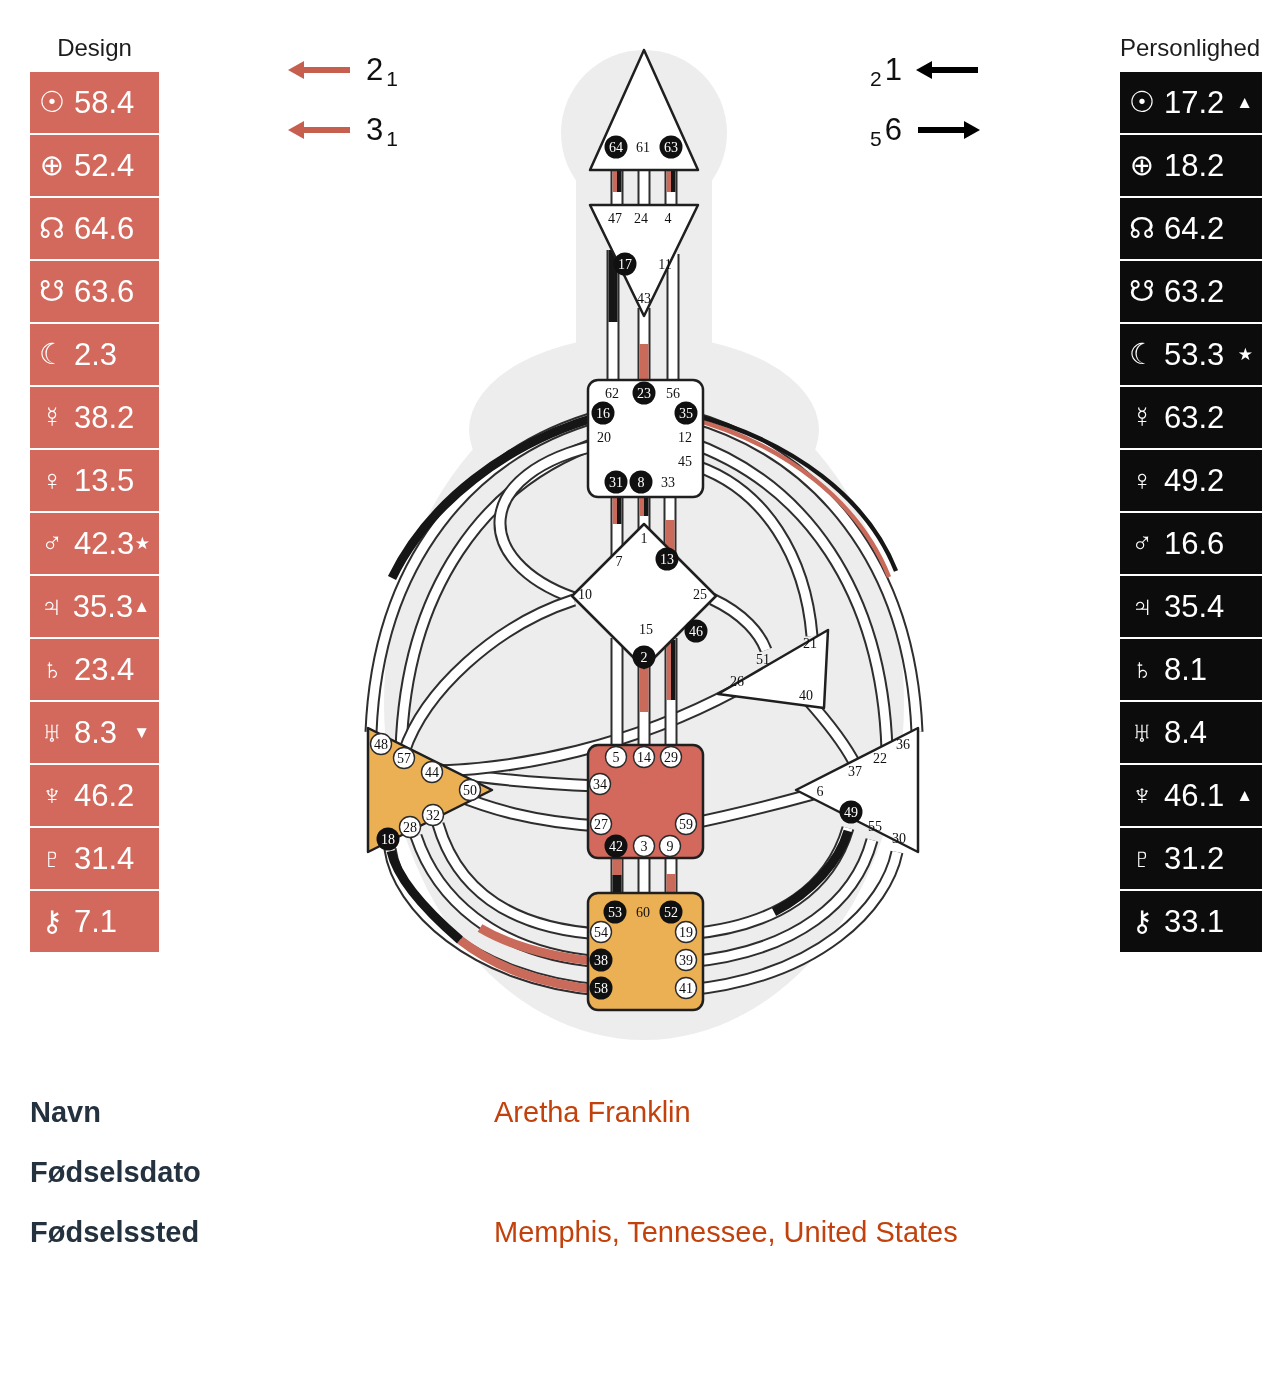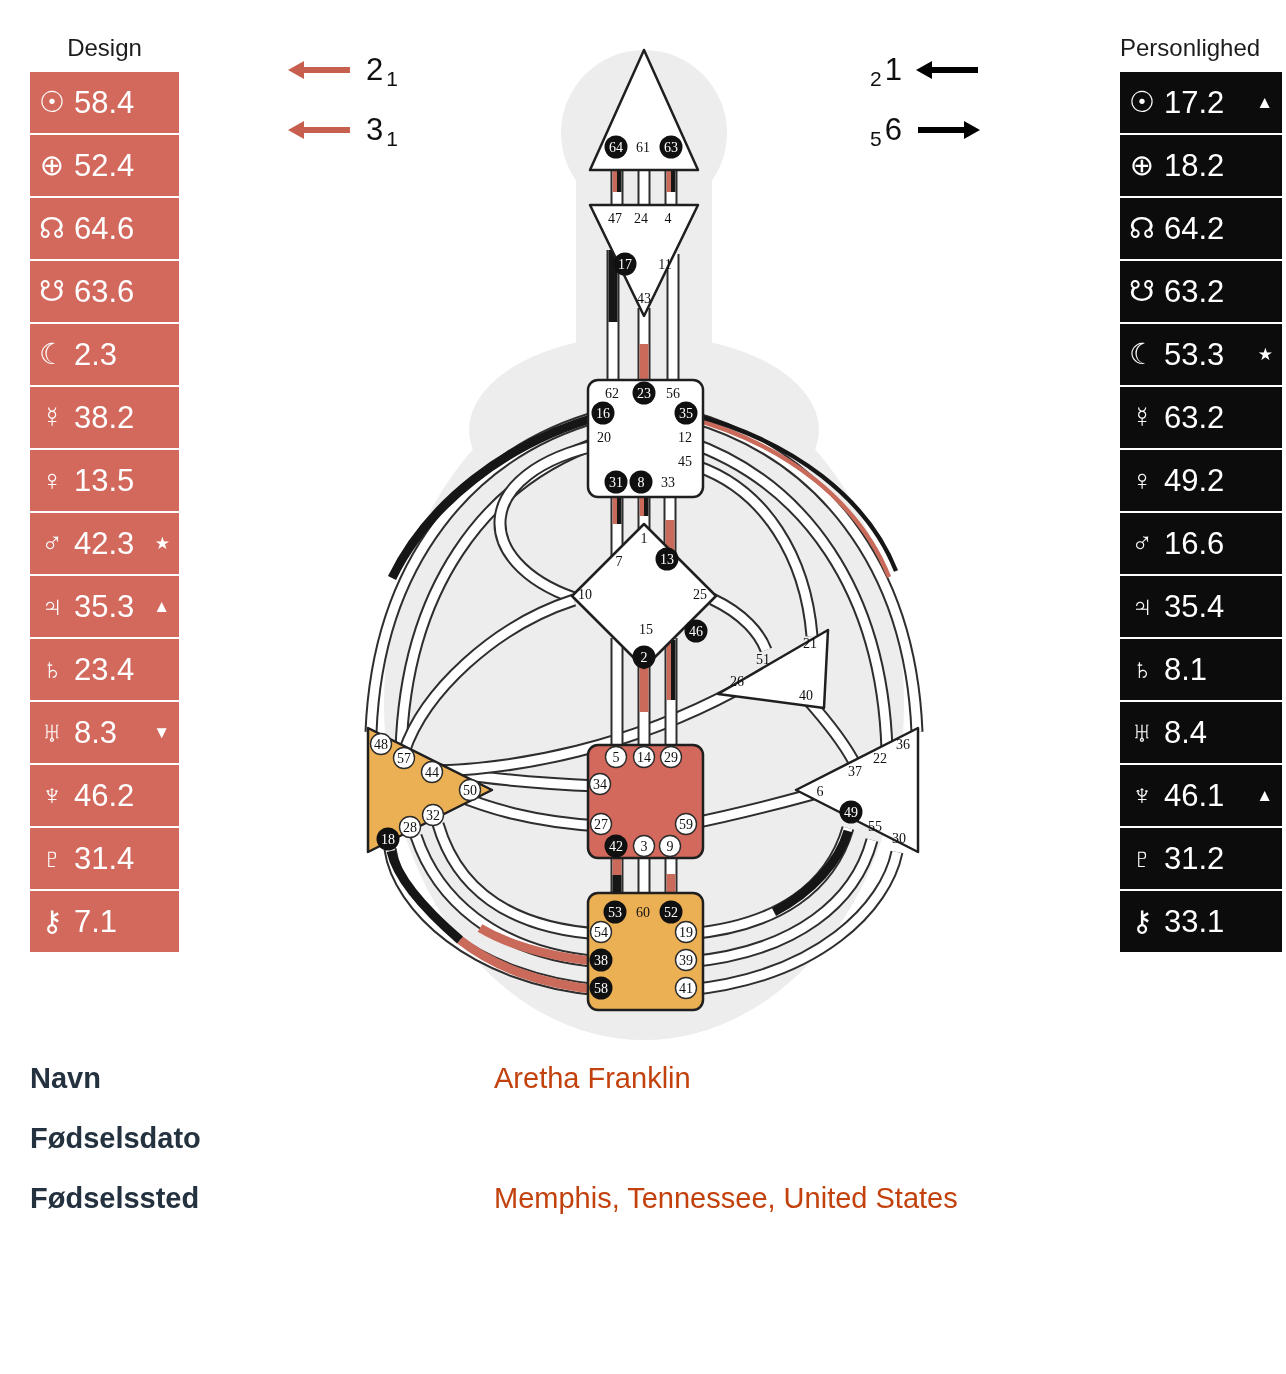--- a/index.html
+++ b/index.html
@@ -2,43 +2,43 @@
 <html><head>
 <meta charset="utf-8">
 <style>
   html,body{margin:0;padding:0;background:#fff;}
   body{width:1286px;font-family:"Liberation Sans",sans-serif;color:#222;}
   .chart{position:relative;width:1286px;height:1062px;overflow:hidden;}
   svg.bodygraph{position:absolute;left:0;top:0;}
 
   
   .panel{position:absolute;top:28px;}
-  .panel.design{left:30px;width:149px;}
-  .panel.personality{left:1120px;width:162px;}
+  .panel.design{left:30px;width:129px;}
+  .panel.personality{left:1120px;width:142px;}
   .panel-title{font-size:24px;color:#1c1c1c;height:34px;display:flex;align-items:flex-end;margin-bottom:10px;}
   .panel.design .panel-title{justify-content:center;}
   .prow{height:61px;margin-bottom:2px;display:flex;align-items:center;color:#fff;}
   .panel.design .prow{background:#d2695c;}
   .panel.personality .prow{background:#0c0c0c;}
   .glyph{width:44px;text-align:center;font-size:29px;line-height:1;}
   .pval{font-size:31px;}
   .pmarker{margin-left:auto;padding-right:9px;font-size:17px;}
 
   
   .vars{position:absolute;display:flex;flex-direction:column;gap:24px;}
   .vars-left{left:286px;top:52px;}
   .vars-right{left:870px;top:52px;}
   .var-row{display:flex;align-items:center;height:36px;}
   .num-big{font-size:31px;color:#101010;margin:0 3px 0 12px;}
   .num-sub{font-size:21px;color:#101010;transform:translateY(9px);}
   .vars-right .num-big{margin:0 12px 0 3px;}
   .vars-right .num-sub{margin-left:0;}
 
   
-  .info{}
+  .info{margin-top:34px;}
   .info-row{display:flex;align-items:baseline;padding-left:30px;margin-bottom:27px;}
   .info-label{flex:0 0 464px;font-weight:700;font-size:29px;color:#243240;}
   .info-value{font-size:29px;color:#c2410c;}
 
   
   .sil{fill:#ededed;}
   .ch-o{fill:none;stroke:#2e2e2e;stroke-width:13;}
   .ch-i{fill:none;stroke:#ffffff;stroke-width:9;}
   .ov{fill:none;stroke-width:9;}
   .ov.red{stroke:#c96a5a;}

